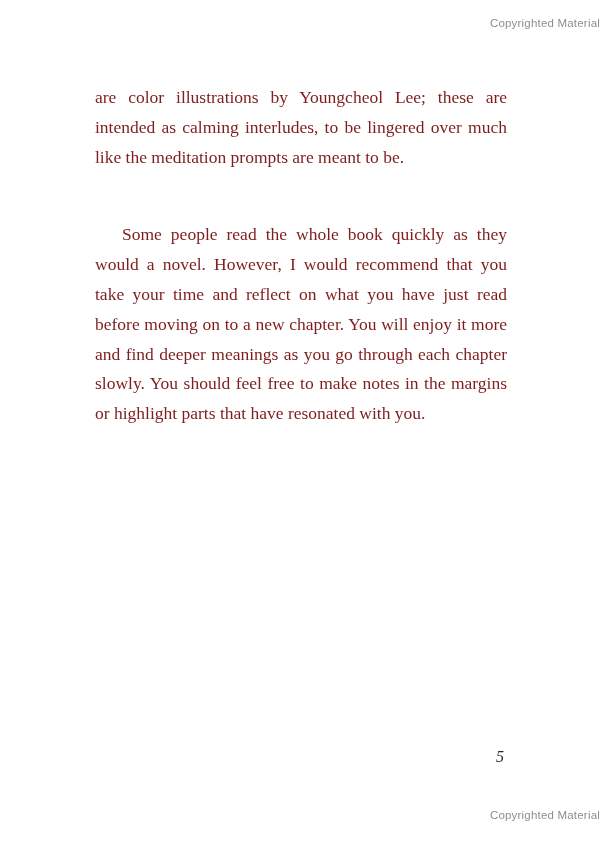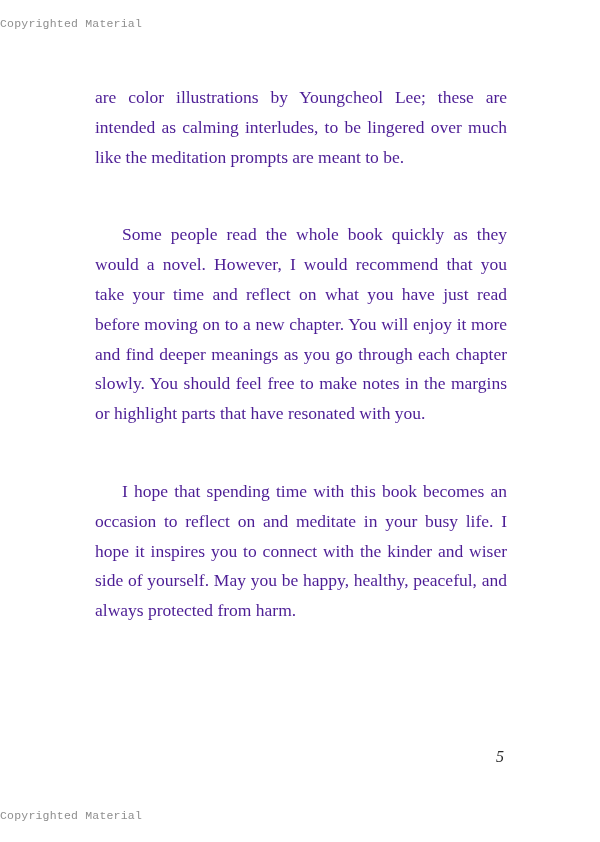--- a/index.html
+++ b/index.html
@@ -7,34 +7,34 @@
   body {
     background: #ffffff;
     font-family: "Liberation Serif", serif;
     position: relative;
     overflow: hidden;
   }
   .copyright-banner {
     position: absolute;
     left: 0;
     width: 100%;
-    text-align: left;
-    font-family: Liberation Mono, monospace;
+    text-align: right;
+    font-family: Liberation Sans, sans-serif;
     font-size: 11.5px;
     letter-spacing: 0.2px;
     color: #8e8e8e;
   }
   .copyright-banner.top { top: 17px; }
   .copyright-banner.bottom { top: 809px; }
   .text-block {
     position: absolute;
     left: 95px;
     top: 83px;
     width: 412px;
-    color: #4c1d95;
+    color: #7f1d1d;
     font-size: 17.5px;
     line-height: 29.8px;
     text-align: justify;
     text-justify: inter-word;
   }
   .para { text-indent: 0; }
   .para.indent { text-indent: 27px; margin-top: 48px; }
   .page-number {
     position: absolute;
     right: 96px;
@@ -47,20 +47,19 @@
 </head>
 <body>
 
 <div class="page">
 
   <div class="copyright-banner top">Copyrighted Material</div>
 
   <div class="text-block">
     <p class="para">are color illustrations by Youngcheol Lee; these are intended as calming interludes, to be lingered over much like the meditation prompts are meant to be.</p>
     <p class="para indent">Some people read the whole book quickly as they would a novel. However, I would recommend that you take your time and reflect on what you have just read before moving on to a new chapter. You will enjoy it more and find deeper meanings as you go through each chapter slowly. You should feel free to make notes in the margins or highlight parts that have resonated with you.</p>
-    <p class="para indent">I hope that spending time with this book becomes an occasion to reflect on and meditate in your busy life. I hope it inspires you to connect with the kinder and wiser side of yourself. May you be happy, healthy, peaceful, and always protected from harm.</p>
   </div>
 
   <div class="page-number">5</div>
 
   <div class="copyright-banner bottom">Copyrighted Material</div>
 
 </div>
 
 </body></html>

